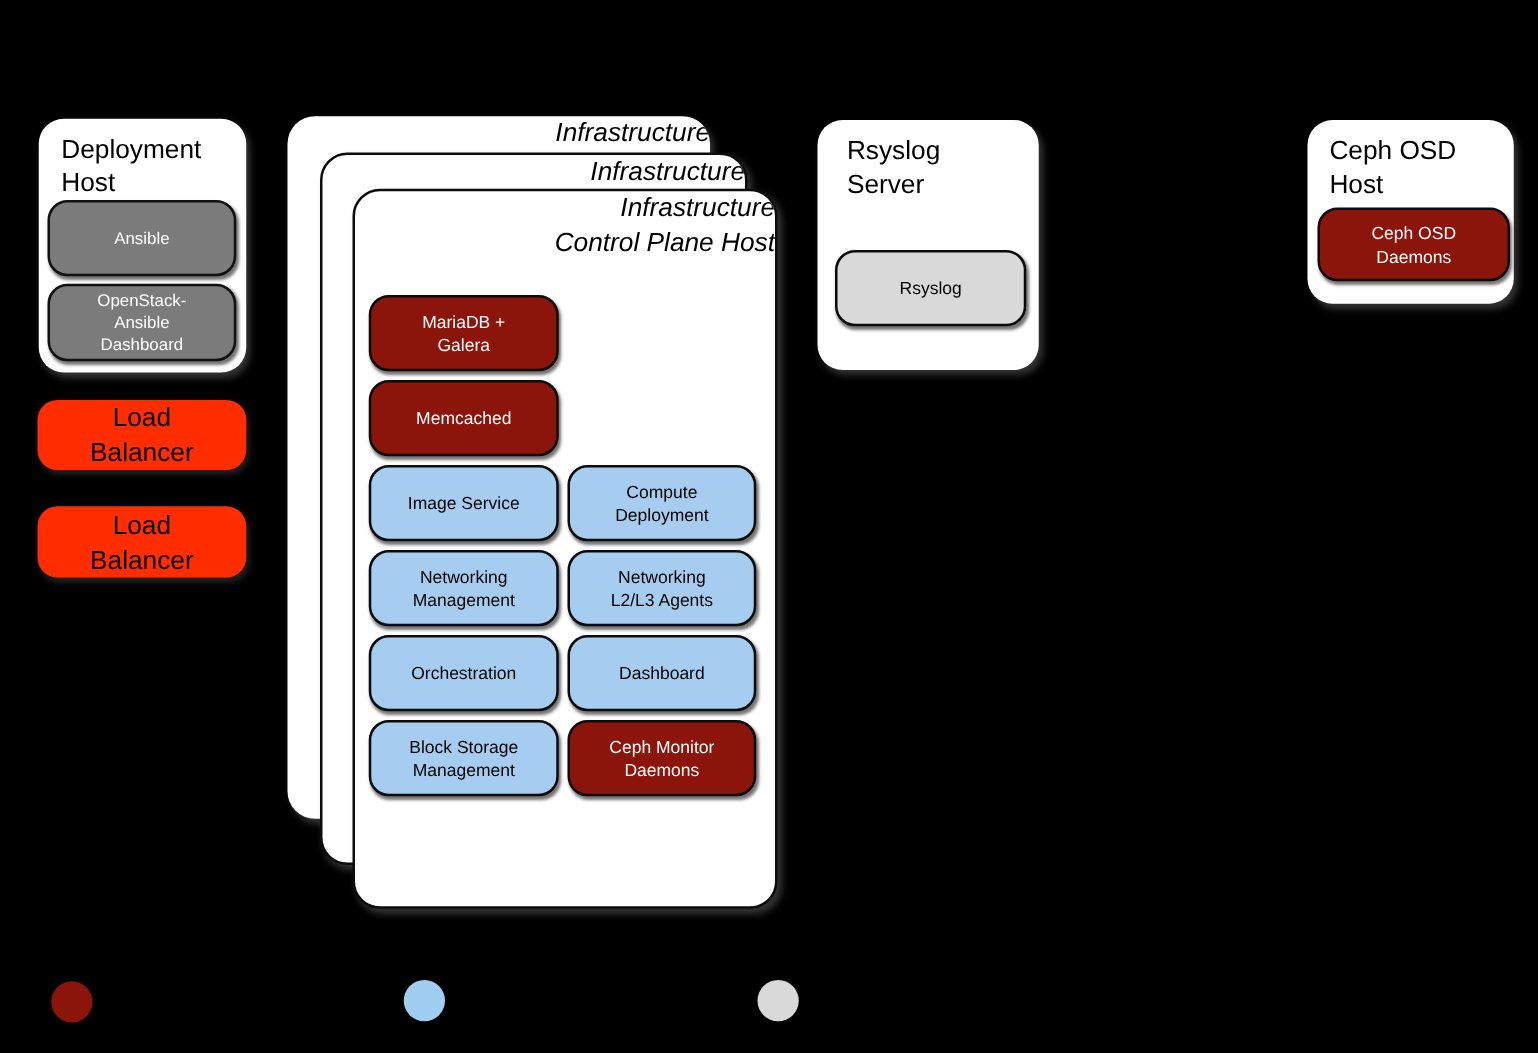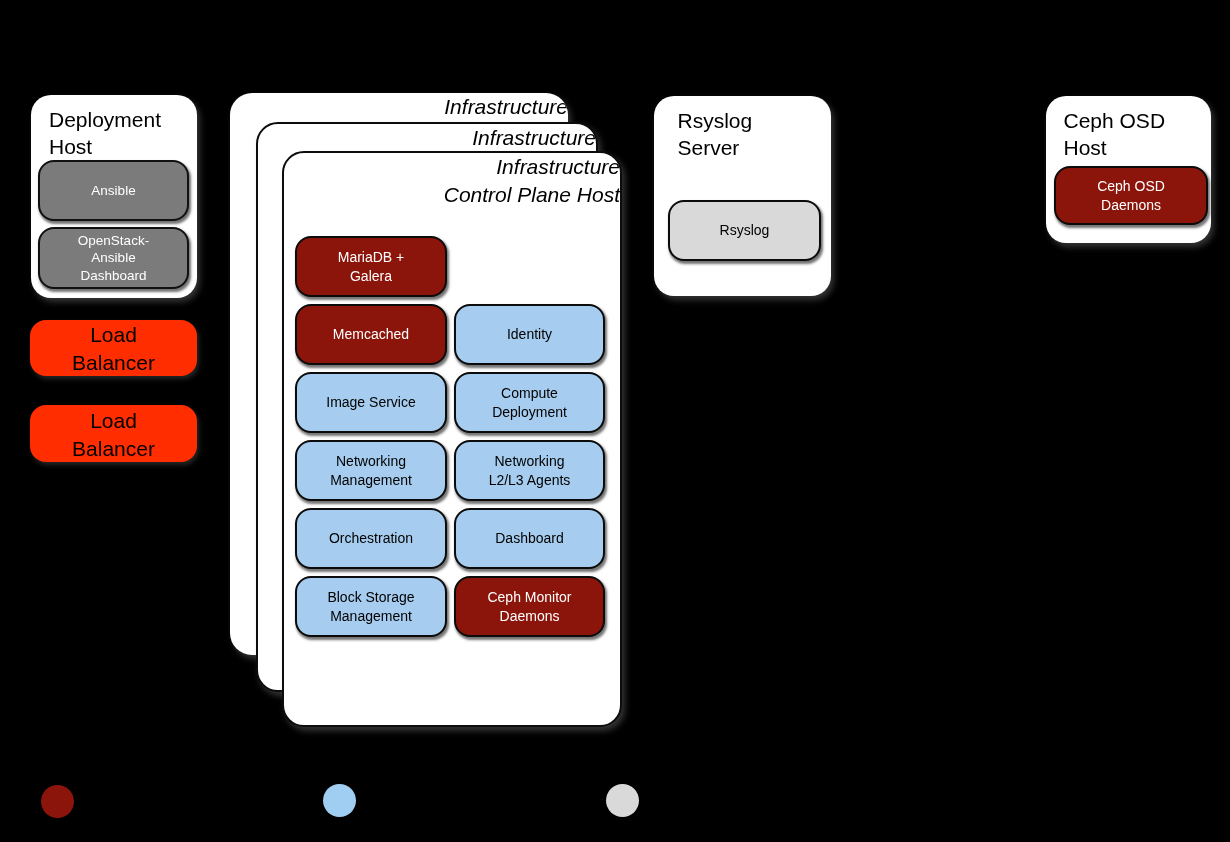--- a/index.html
+++ b/index.html
@@ -97,23 +97,20 @@
   <div class="svc blue" style="left:295px;top:440px;width:148px;height:57px;z-index:4">
     <span class="lbl">Networking Management</span>
   </div>
   <div class="svc blue" style="left:295px;top:508px;width:148px;height:57px;z-index:4">
     <span class="lbl">Orchestration</span>
   </div>
   <div class="svc blue" style="left:295px;top:576px;width:148px;height:57px;z-index:4">
     <span class="lbl">Block Storage Management</span>
   </div>
 
-  <div class="svc blue" style="left:454px;top:304px;width:147px;height:57px;z-index:4">
-    <span class="lbl">Identity</span>
-  </div>
   <div class="svc blue" style="left:454px;top:372px;width:147px;height:57px;z-index:4">
     <span class="lbl">Compute Deployment</span>
   </div>
   <div class="svc blue" style="left:454px;top:440px;width:147px;height:57px;z-index:4">
     <span class="lbl">Networking L2/L3 Agents</span>
   </div>
   <div class="svc blue" style="left:454px;top:508px;width:147px;height:57px;z-index:4">
     <span class="lbl">Dashboard</span>
   </div>
   <div class="svc maroon" style="left:454px;top:576px;width:147px;height:57px;z-index:4">

